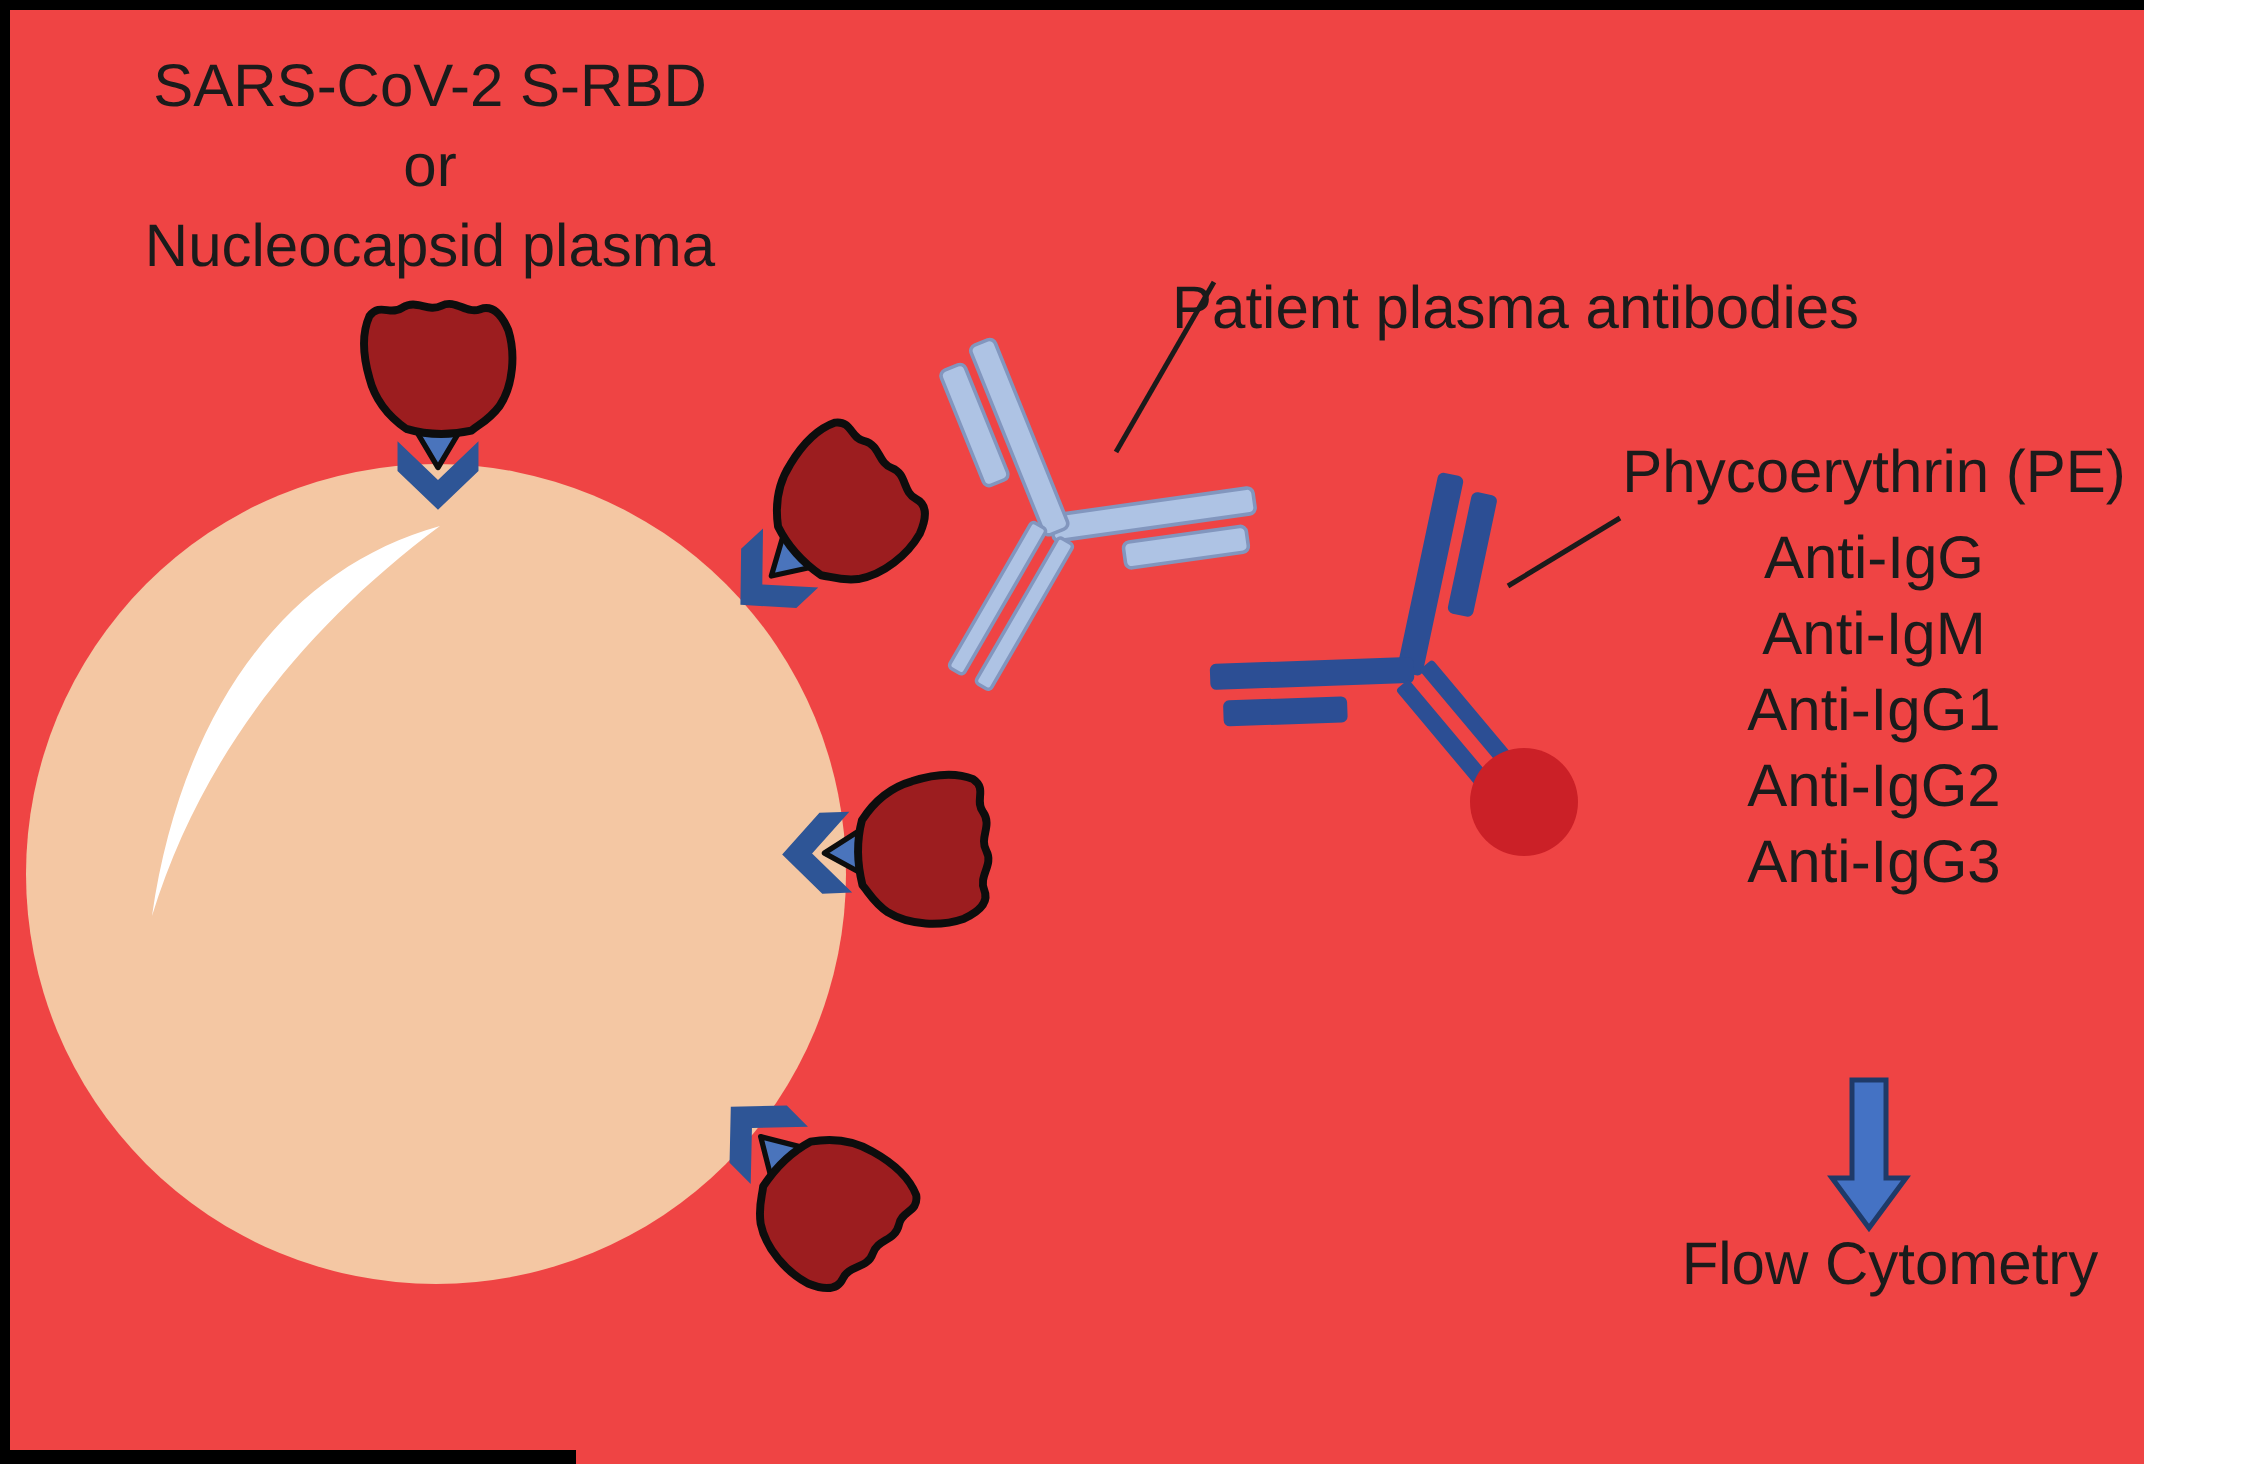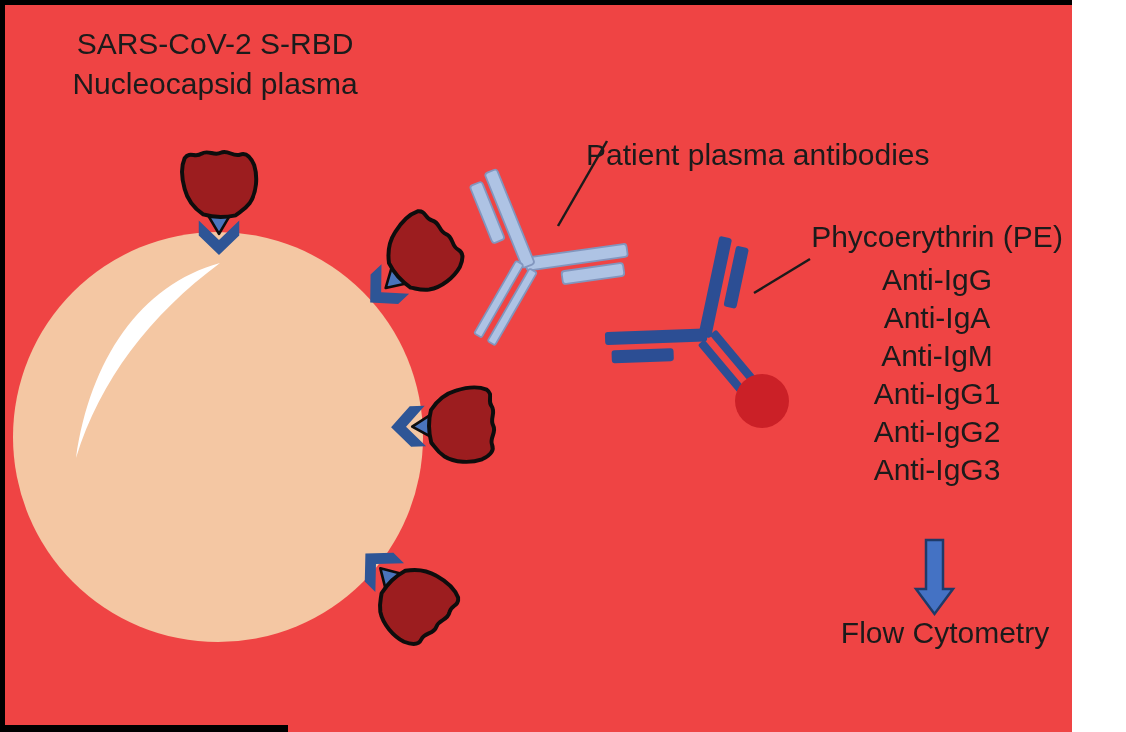--- a/index.html
+++ b/index.html
@@ -88,29 +88,29 @@
     <circle class="pe" cx="762" cy="401" r="27"></circle>
 
     <line class="leader" x1="607" y1="141" x2="558" y2="226"></line>
     <line class="leader" x1="810" y1="259" x2="754" y2="293"></line>
 
     <path class="down-arrow" d="M 926,540 L 943,540 L 943,589 L 953,589 L 934.5,614 L 916,589 L 926,589 Z"></path>
   </svg>
 
   <div class="lbl bead-label">
     <div>SARS-CoV-2 S-RBD</div>
+    <div>or</div>
     <div>Nucleocapsid plasma</div>
   </div>
 
   <div class="lbl patient-label">Patient plasma antibodies</div>
 
   <div class="lbl right-col">
     <div class="pe-line">Phycoerythrin (PE)</div>
     <div>Anti-IgG</div>
-    <div>Anti-IgA</div>
     <div>Anti-IgM</div>
     <div>Anti-IgG1</div>
     <div>Anti-IgG2</div>
     <div>Anti-IgG3</div>
   </div>
 
   <div class="lbl flow-label">Flow Cytometry</div>
 
   <div class="frame frame-top"></div>
   <div class="frame frame-left"></div>

